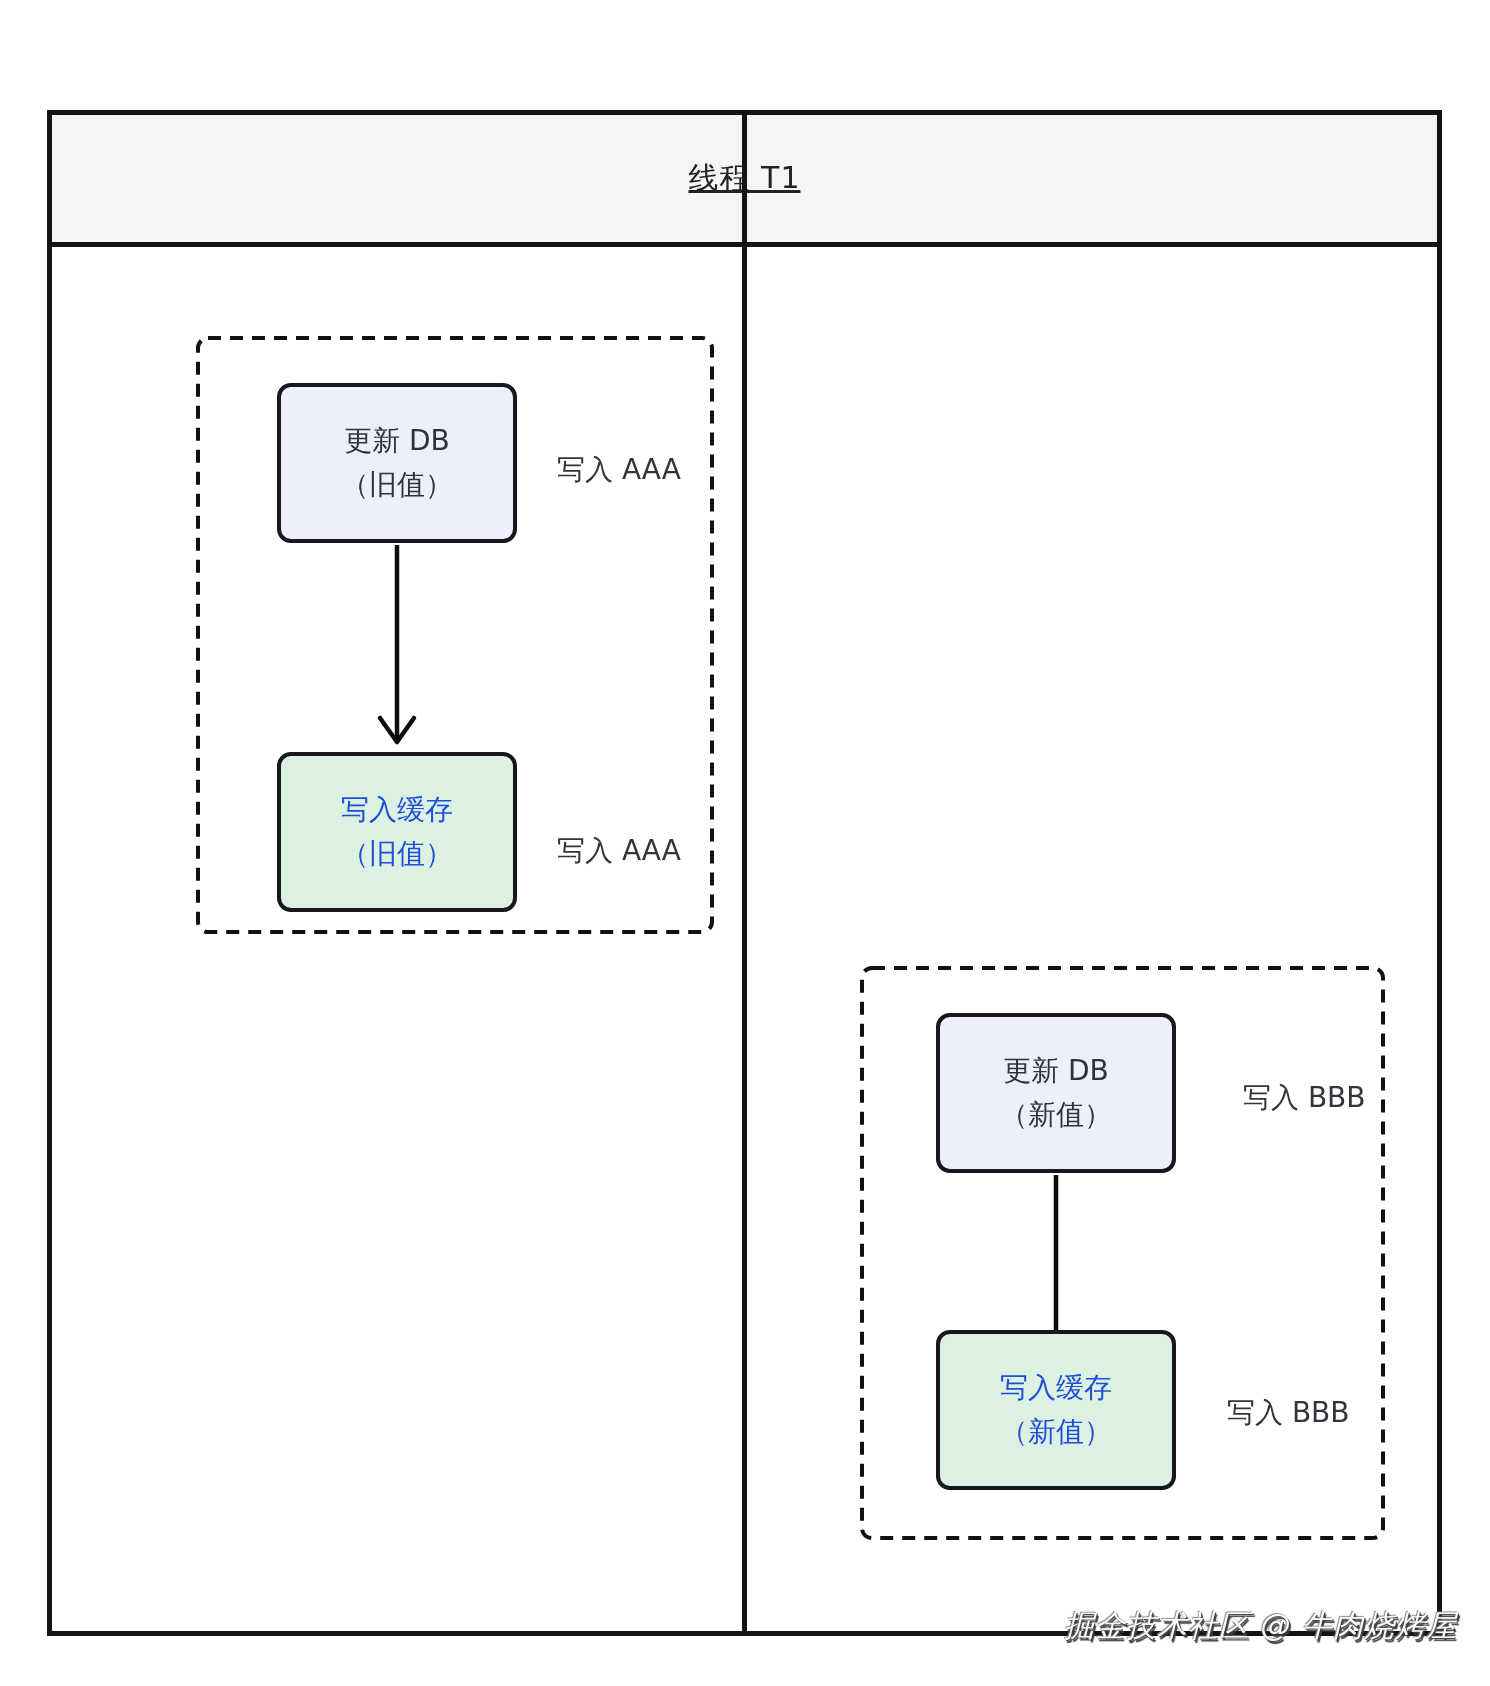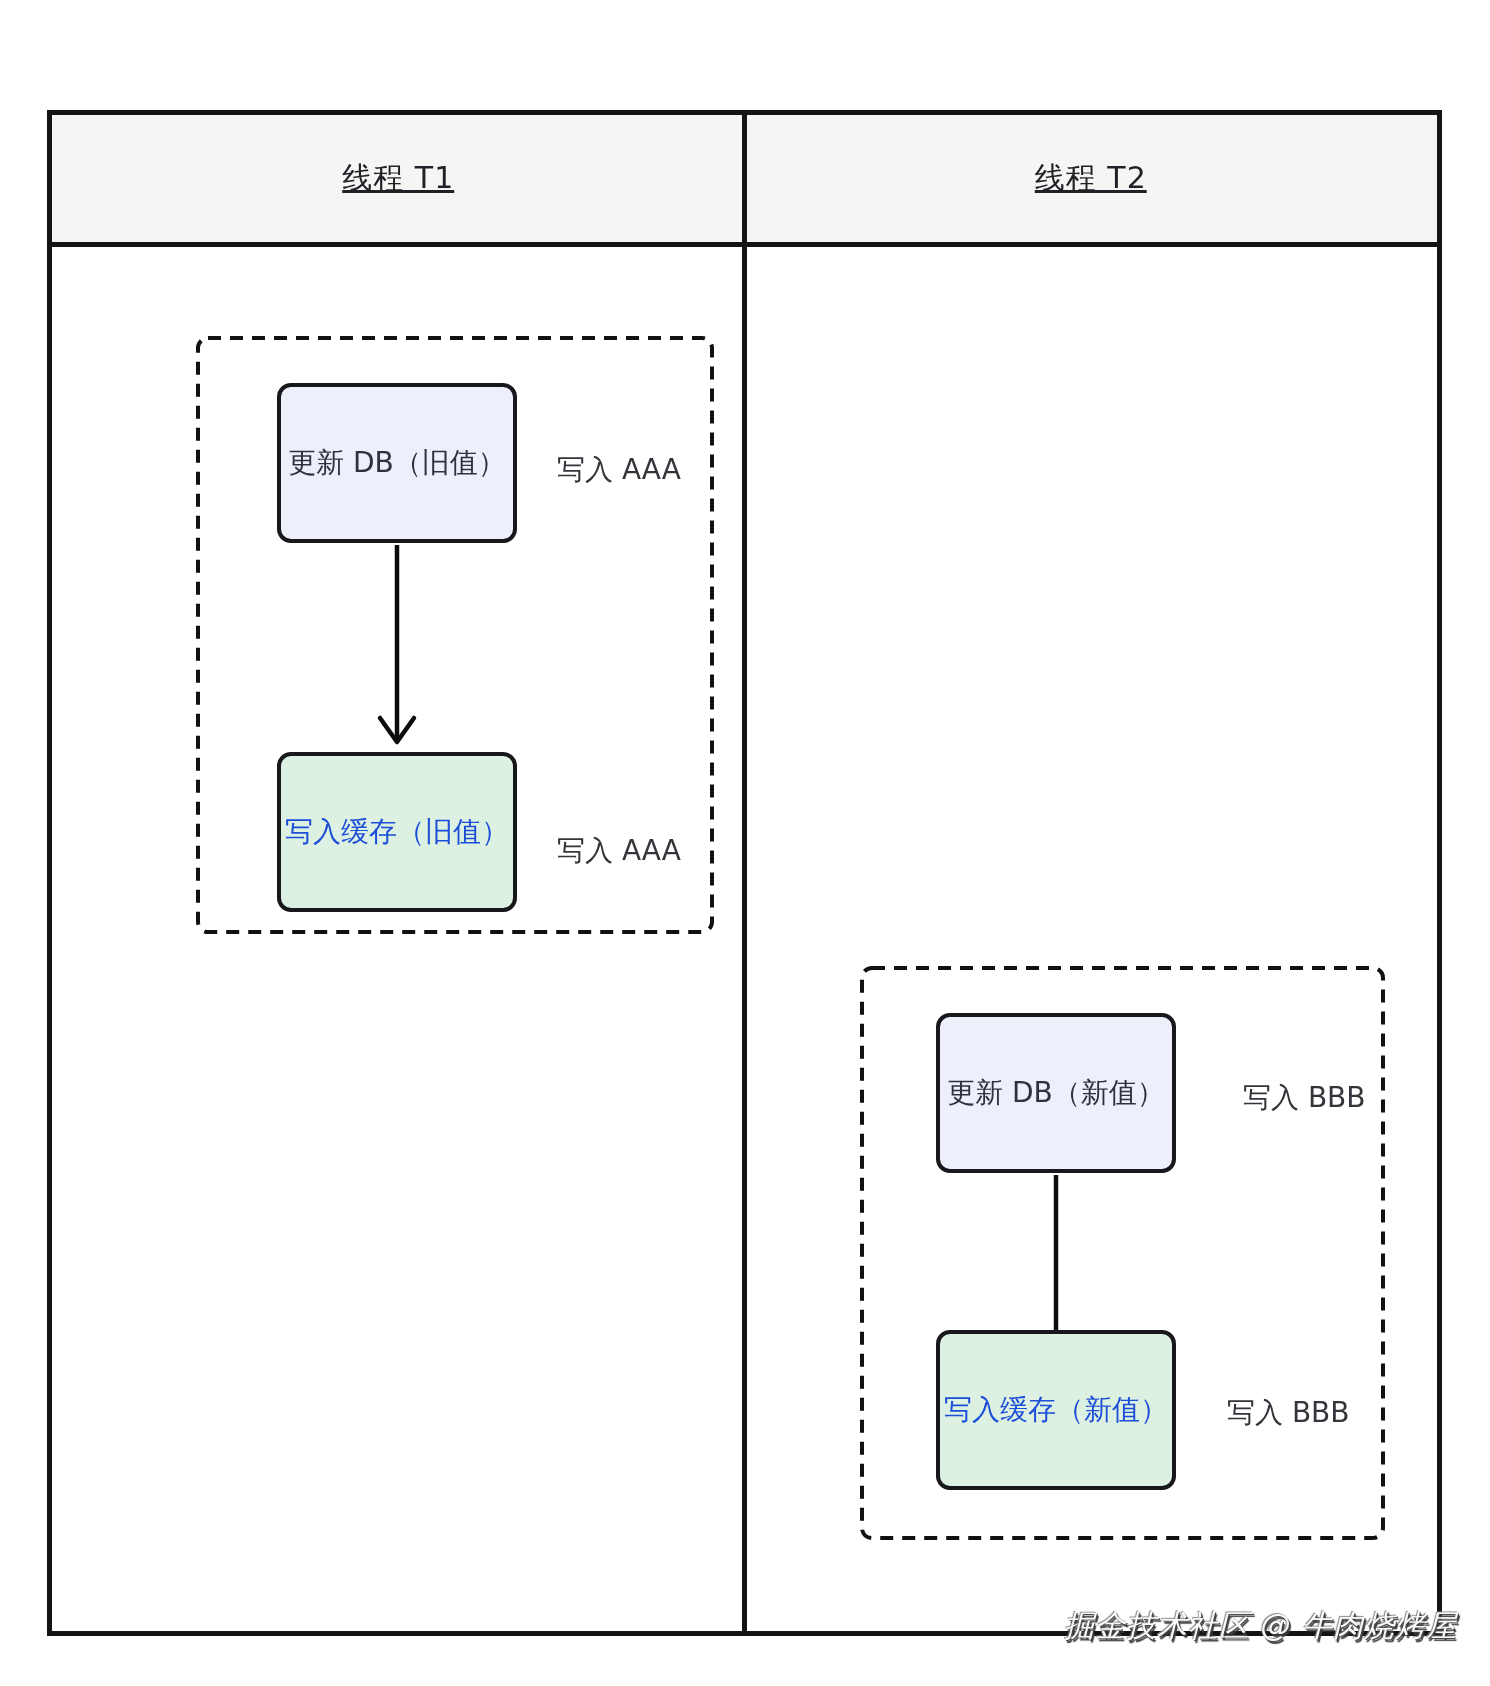--- a/index.html
+++ b/index.html
@@ -36,21 +36,21 @@
     width: 5px; height: 1526px; background: #141414;
   }
 
   
   .group-svg { position: absolute; }
 
   
   .node {
     position: absolute; width: 240px; height: 160px;
     border: 4px solid #17171c; border-radius: 14px; box-sizing: border-box;
-    display: flex; flex-direction: row; align-items: center; justify-content: center;
+    display: flex; flex-direction: column; align-items: center; justify-content: center;
     font-size: 28px; line-height: 44px; color: #2e3240; text-align: center;
   }
   .node.db    { background: #edf0fa; }
   .node.cache { background: #ddf1e2; color: #1d4ed8; }
 
   
   .side-label {
     position: absolute; font-size: 28px; line-height: 40px;
     color: #33353b; white-space: nowrap;
   }
@@ -70,23 +70,20 @@
 </style>
 </head>
 <body>
 
 <div id="page">
 
   <div class="table-frame">
     <div class="thead">
       <div class="th">
         <span>线程 T1</span>
-      </div>
-      <div class="th">
-        <span>线程 T2</span>
       </div>
     </div>
   </div>
   <div class="divider-v"></div>
 
   <svg class="group-svg" style="left:196px; top:336px;" width="518" height="598">
     <rect x="2" y="2" width="514" height="594" rx="10" ry="10" fill="none" stroke="#111111" stroke-width="4" stroke-dasharray="13 9"></rect>
   </svg>
 
   <div class="node db" style="left:277px; top:383px;">

